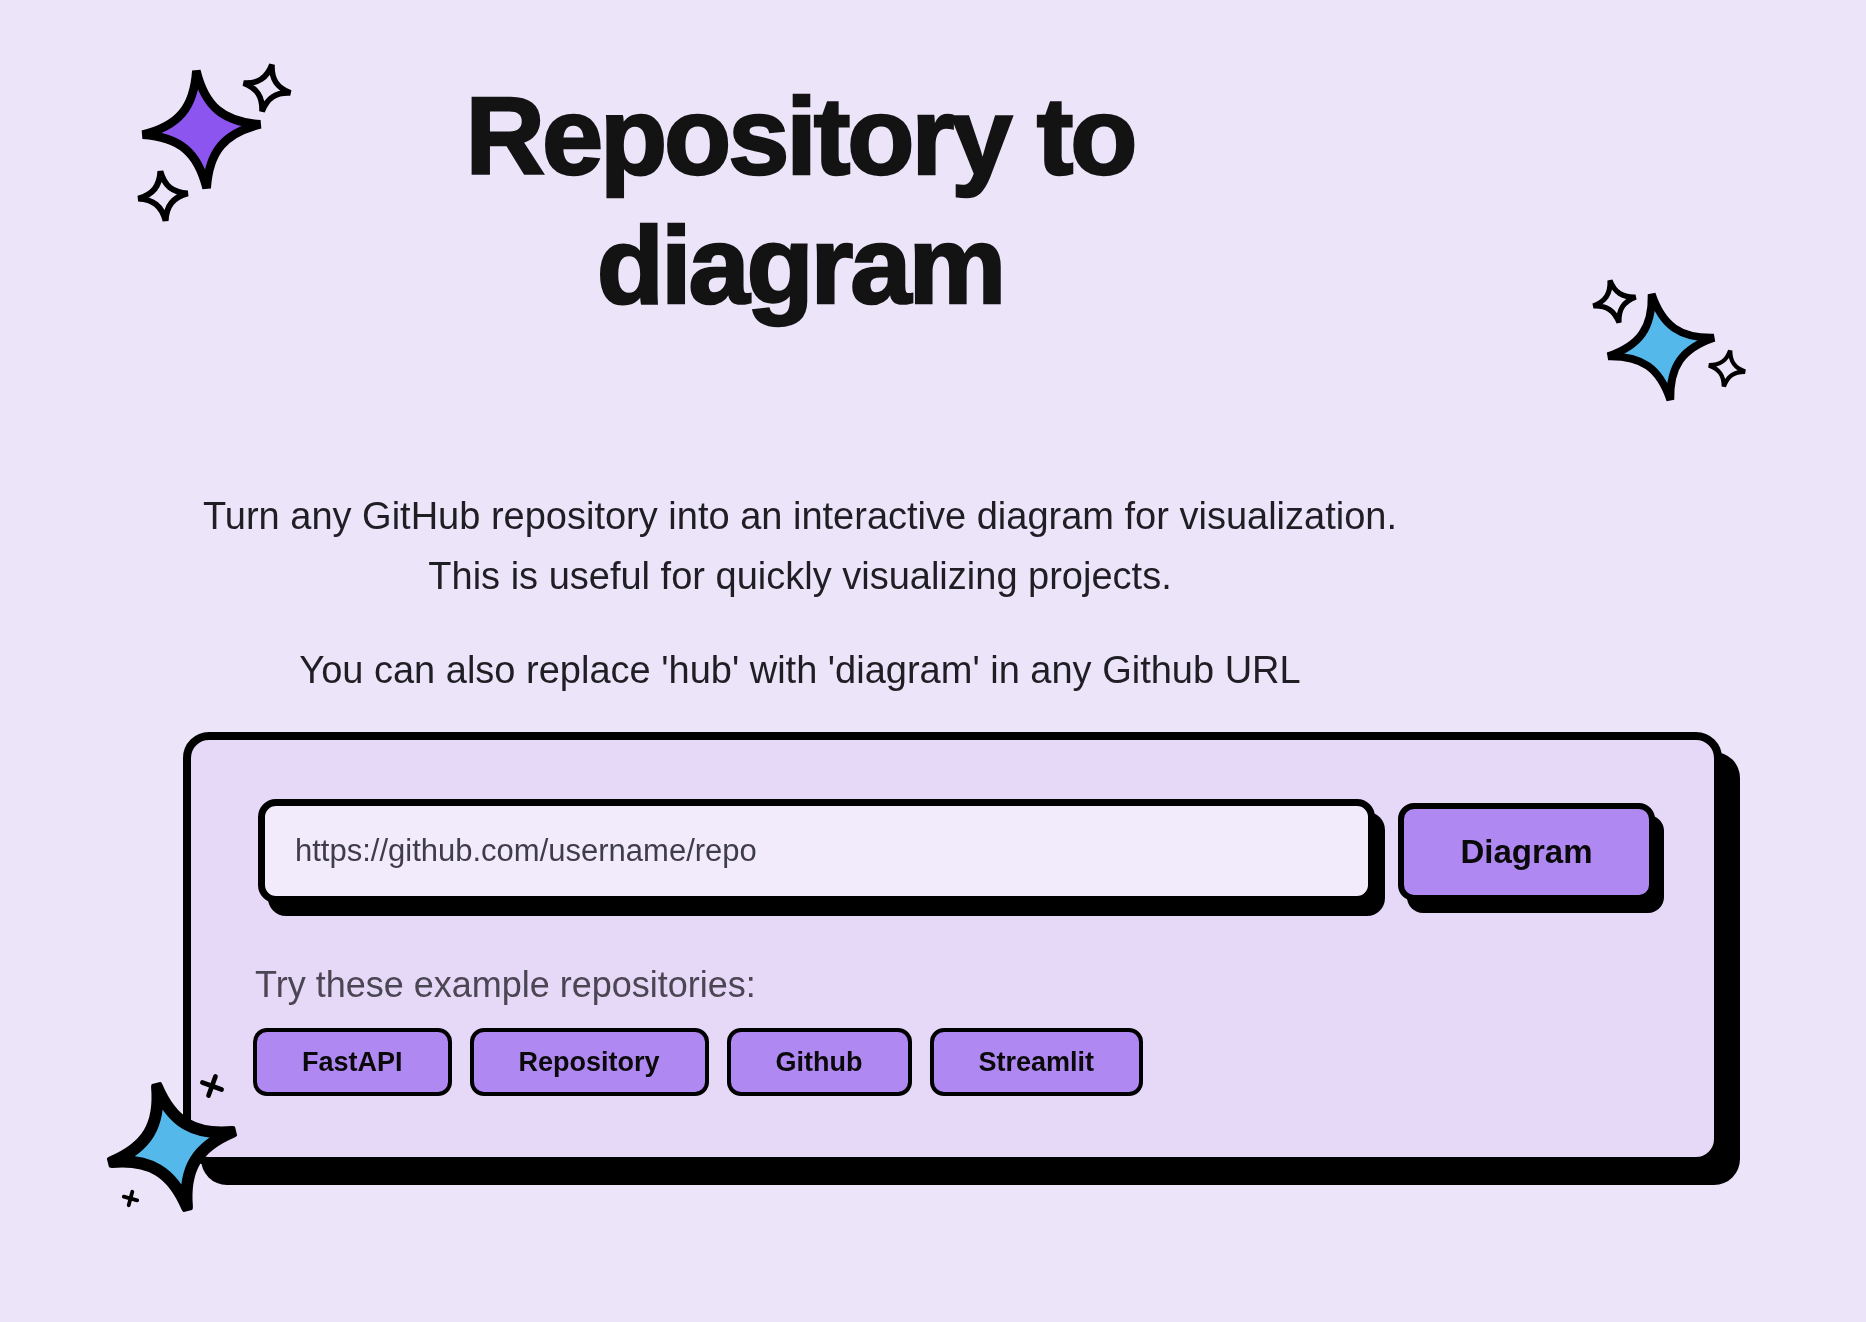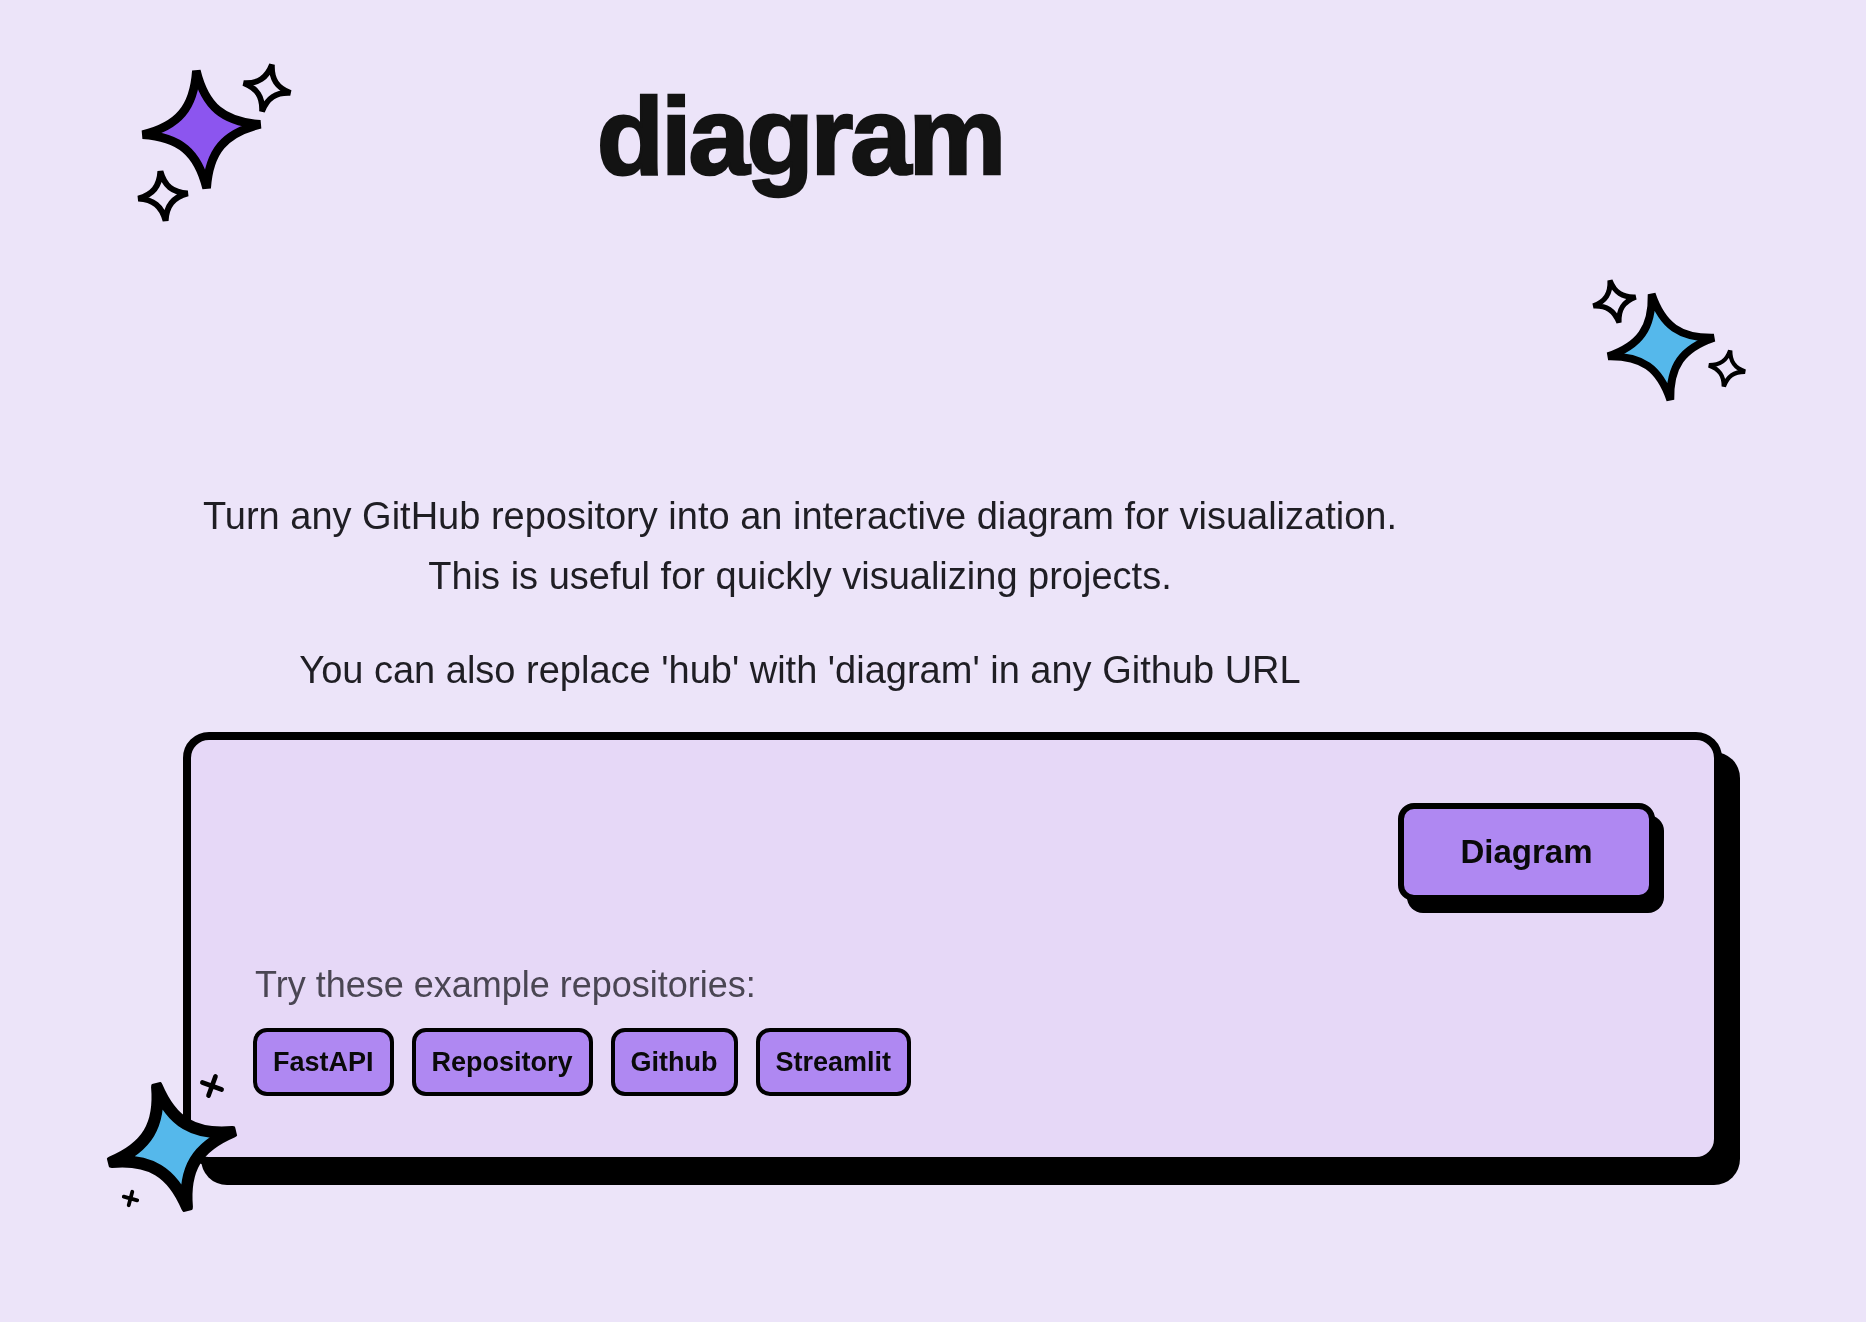--- a/index.html
+++ b/index.html
@@ -90,21 +90,21 @@
     color:var(--muted-text);
   }
   .examples-row{
     position:absolute;
     left:62px; top:288px;
     display:flex;
     gap:18px;
   }
   .example-button{
     height:68px;
-    padding:0 16px;
+    padding:0 45px;
     background:var(--button-purple);
     border:4px solid var(--outline-black);
     border-radius:14px;
     font-family:"Liberation Sans","DejaVu Sans",sans-serif;
     font-size:27px;
     font-weight:700;
     color:#0a0a0a;
     cursor:pointer;
   }
   .sparkle{position:absolute;z-index:2;}
@@ -126,32 +126,34 @@
   <path d="M50 2C54.6 31.8 68.2 45.4 98 50C68.2 54.6 54.6 68.2 50 98C45.4 68.2 31.8 54.6 2 50C31.8 45.4 45.4 31.8 50 2Z" fill="var(--sparkle-blue)" stroke="var(--outline-black)" stroke-width="7"></path>
 </svg>
 <svg class="sparkle" style="left:1591px;top:278px;transform:rotate(-12deg);" width="47" height="47" viewBox="0 0 100 100">
   <path d="M50 4C54.6 31.8 68.2 45.4 96 50C68.2 54.6 54.6 68.2 50 96C45.4 68.2 31.8 54.6 4 50C31.8 45.4 45.4 31.8 50 4Z" fill="none" stroke="var(--outline-black)" stroke-width="11"></path>
 </svg>
 <svg class="sparkle" style="left:1707px;top:345px;transform:rotate(10deg);" width="40" height="47" viewBox="0 0 100 100">
   <path d="M50 4C54.6 31.8 68.2 45.4 96 50C68.2 54.6 54.6 68.2 50 96C45.4 68.2 31.8 54.6 4 50C31.8 45.4 45.4 31.8 50 4Z" fill="none" stroke="var(--outline-black)" stroke-width="11"></path>
 </svg>
 
 <h1 class="text-col hero-title">
+  <span>Repository to</span>
   <span>diagram</span>
 </h1>
 
 <p class="text-col tagline tagline-1">
   <span style="display:block">Turn any GitHub repository into an interactive diagram for visualization.</span>
   <span style="display:block">This is useful for quickly visualizing projects.</span>
 </p>
 <p class="text-col tagline tagline-2">
   <span>You can also replace 'hub' with 'diagram' in any Github URL</span>
 </p>
 
 <div class="repo-card">
+  <input class="url-input" type="text" placeholder="https://github.com/username/repo" style="">
   <button class="diagram-button">Diagram</button>
 
   <div class="examples-label">Try these example repositories:</div>
 
   <div class="examples-row">
     <button class="example-button">FastAPI</button>
     <button class="example-button">Repository</button>
     <button class="example-button">Github</button>
     <button class="example-button">Streamlit</button>
   </div>

